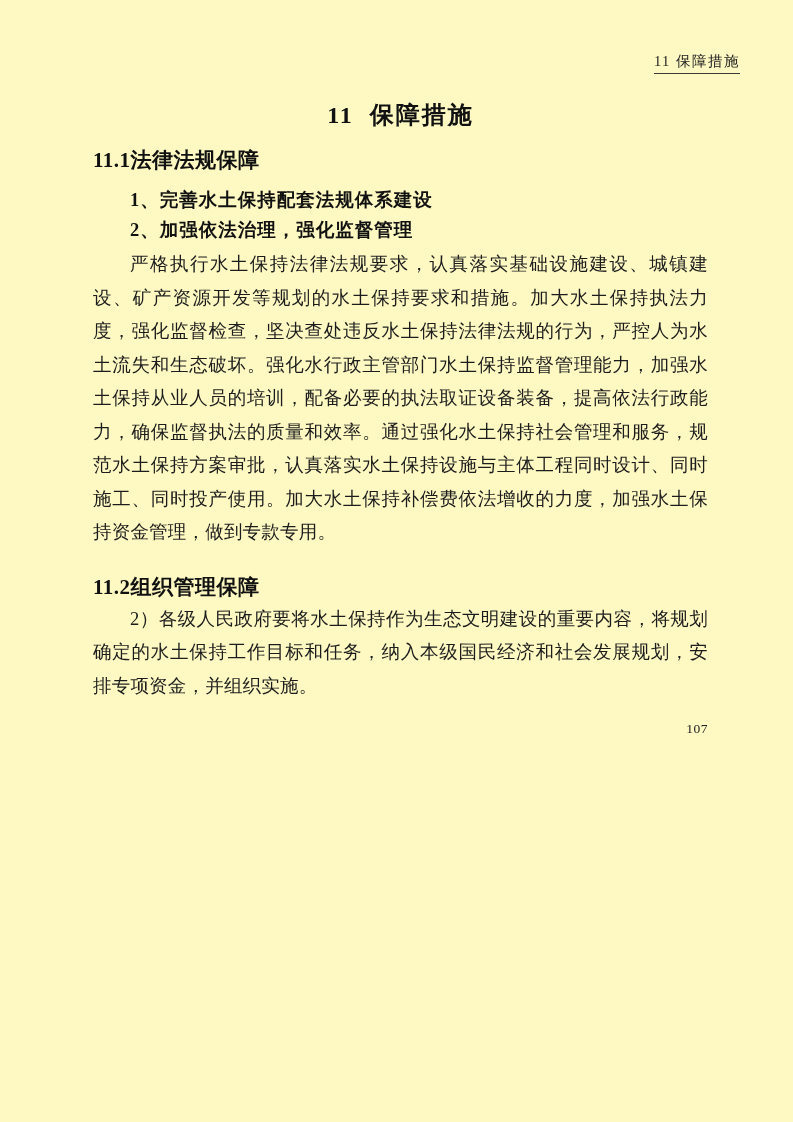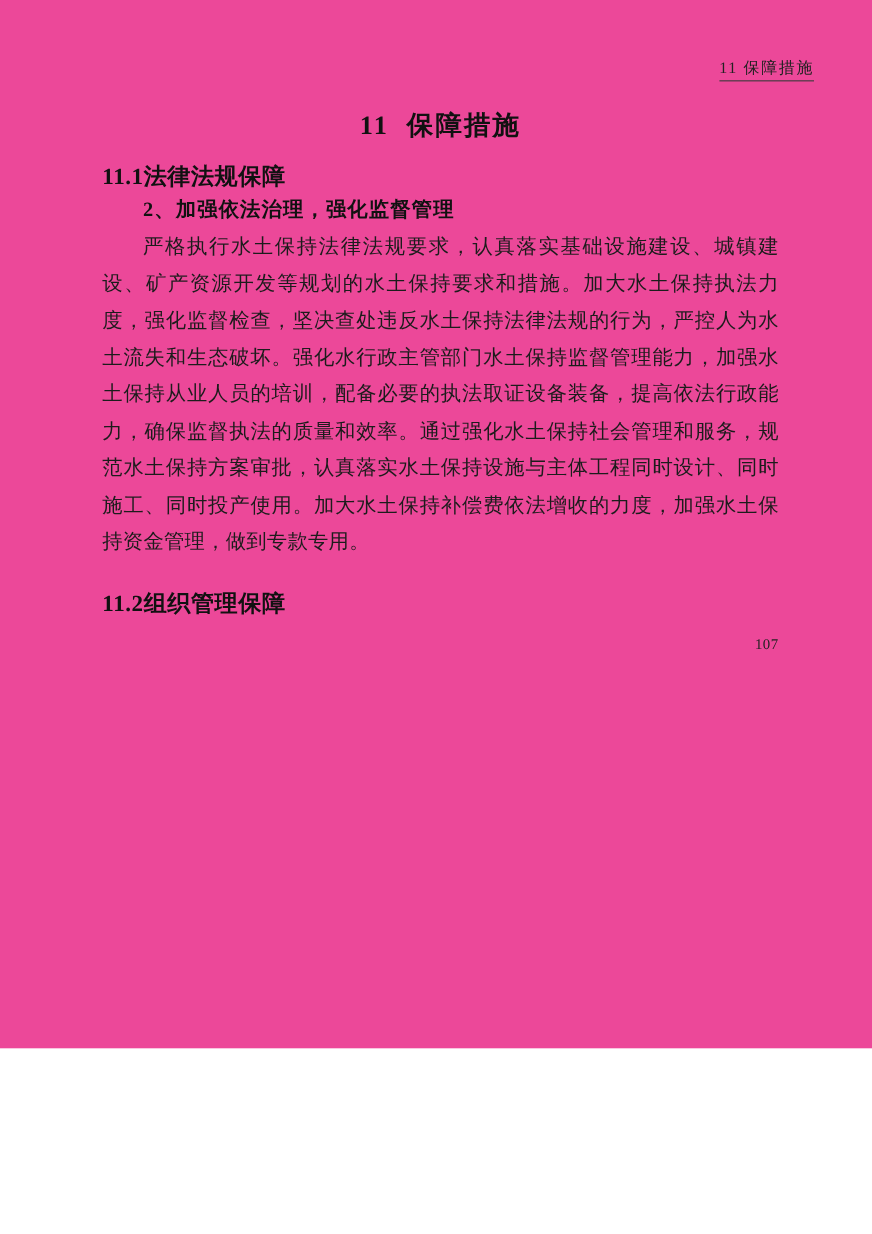--- a/index.html
+++ b/index.html
@@ -11,23 +11,23 @@
     width: 793px;
     height: 1122px;
     font-family: "Liberation Serif", "DejaVu Serif", serif;
     color: #1c1c1c;
     overflow: hidden;
   }
   .page {
     position: relative;
     box-sizing: border-box;
     width: 793px;
-    height: 953px;
+    height: 1122px;
     padding: 52px 85px 0 93px;
-    background: #ec4899;
+    background: #fef9c3;
   }
   .running-header {
     text-align: right;
     margin-right: -32px;
     height: 24px;
     font-size: 14.5px;
     letter-spacing: 1.5px;
     color: #222;
   }
   .running-header .header-text {
@@ -95,27 +95,29 @@
 <div class="page">
 
   <div class="running-header">
     <span class="header-text">11 保障措施</span>
   </div>
 
   <h1 class="doc-title">11  保障措施</h1>
 
   <h2 class="section-heading sec-1">11.1法律法规保障</h2>
 
+  <h3 class="sub-heading sub-1">1、完善水土保持配套法规体系建设</h3>
 
 
   <h3 class="sub-heading sub-2">2、加强依法治理，强化监督管理</h3>
 
   <p class="body-para para-b">严格执行水土保持法律法规要求，认真落实基础设施建设、城镇建设、矿产资源开发等规划的水土保持要求和措施。加大水土保持执法力度，强化监督检查，坚决查处违反水土保持法律法规的行为，严控人为水土流失和生态破坏。强化水行政主管部门水土保持监督管理能力，加强水土保持从业人员的培训，配备必要的执法取证设备装备，提高依法行政能力，确保监督执法的质量和效率。通过强化水土保持社会管理和服务，规范水土保持方案审批，认真落实水土保持设施与主体工程同时设计、同时施工、同时投产使用。加大水土保持补偿费依法增收的力度，加强水土保持资金管理，做到专款专用。</p>
 
   <h2 class="section-heading sec-2">11.2组织管理保障</h2>
 
 
+  <p class="body-para para-d">2）各级人民政府要将水土保持作为生态文明建设的重要内容，将规划确定的水土保持工作目标和任务，纳入本级国民经济和社会发展规划，安排专项资金，并组织实施。</p>
 
   <div class="page-footer">
     <span>107</span>
   </div>
 
 </div>
 
 </body></html>

